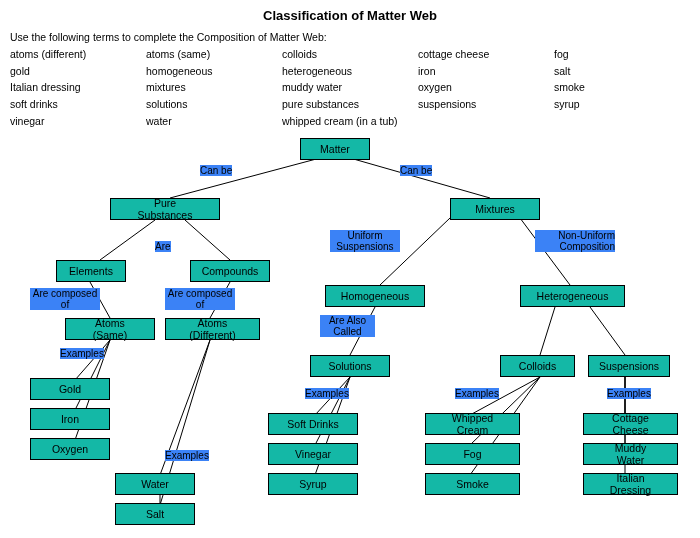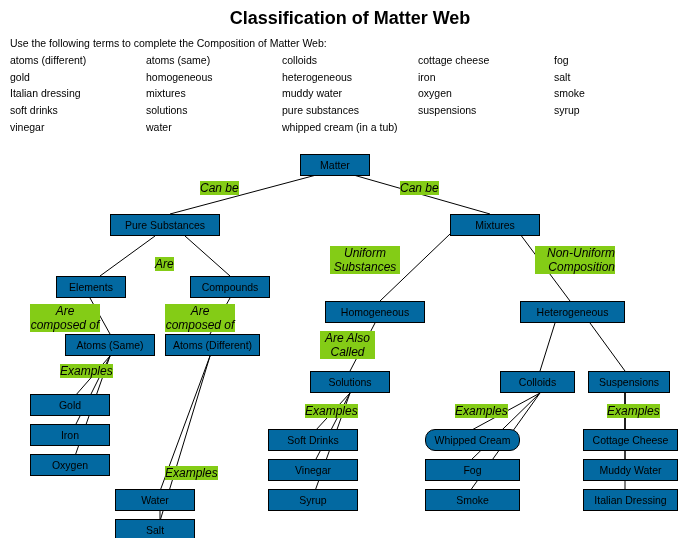--- a/index.html
+++ b/index.html
@@ -11,58 +11,56 @@
       min-height: 538px;
       overflow: hidden;
     }
     .page {
       width: 700px;
       padding: 8px 10px;
     }
     .title {
       text-align: center;
       font-weight: bold;
-      font-size: 18px;
+      font-size: 13px;
       margin-bottom: 6px;
     }
     .terms {
       font-size: 10.5px;
-      margin-bottom: 10px;
       line-height: 1.6;
     }
     .terms-row {
       display: flex;
       gap: 0;
     }
     .terms-col {
       width: 160px;
     }
     
     .diagram {
       position: relative;
       width: 680px;
       height: 410px;
     }
     .node {
       position: absolute;
       border: 1px solid #000;
-      background: #0369a1;
+      background: #14b8a6;
       text-align: center;
       display: flex;
       align-items: center;
       justify-content: center;
       font-size: 10.5px;
-      padding: 2px 1px;
+      padding: 2px 16px;
     }
     .label {
       position: absolute;
-      font-size: 12px;
+      font-size: 10px;
       text-align: center;
-      background: #84cc16;
-      font-style: italic;
+      background: #3b82f6;
     }
     svg.lines {
       position: absolute;
       top: 0; left: 0;
       width: 100%;
       height: 100%;
       pointer-events: none;
     }
     svg.lines line {
       stroke: #000;
@@ -172,21 +170,21 @@
 
     <div class="node" style="left:20px;top:308px;width:80px;height:22px;">Oxygen</div>
 
     <div class="label" style="left:155px;top:320px;">Examples</div>
 
     <div class="node" style="left:105px;top:343px;width:80px;height:22px;">Water</div>
 
     <div class="node" style="left:105px;top:373px;width:80px;height:22px;">Salt</div>
 
     <div class="label" style="left:320px;top:100px;width:70px;text-align:center;white-space:pre-line;">Uniform
-Substances</div>
+Suspensions</div>
 
     <div class="label" style="left:525px;top:100px;width:80px;text-align:right;white-space:pre-line;">Non-Uniform
 Composition</div>
 
     <div class="node" style="left:315px;top:155px;width:100px;height:22px;">Homogeneous</div>
 
     <div class="node" style="left:510px;top:155px;width:105px;height:22px;">Heterogeneous</div>
 
     <div class="label" style="left:310px;top:185px;width:55px;white-space:pre-line;">Are Also
 Called</div>
@@ -202,21 +200,21 @@
     <div class="label" style="left:445px;top:258px;">Examples</div>
 
     <div class="label" style="left:597px;top:258px;">Examples</div>
 
     <div class="node" style="left:258px;top:283px;width:90px;height:22px;">Soft Drinks</div>
 
     <div class="node" style="left:258px;top:313px;width:90px;height:22px;">Vinegar</div>
 
     <div class="node" style="left:258px;top:343px;width:90px;height:22px;">Syrup</div>
 
-    <div class="node" style="left:415px;top:283px;width:95px;height:22px;border-radius:10px;">Whipped Cream</div>
+    <div class="node" style="left:415px;top:283px;width:95px;height:22px;">Whipped Cream</div>
 
     <div class="node" style="left:415px;top:313px;width:95px;height:22px;">Fog</div>
 
     <div class="node" style="left:415px;top:343px;width:95px;height:22px;">Smoke</div>
 
     <div class="node" style="left:573px;top:283px;width:95px;height:22px;">Cottage Cheese</div>
 
     <div class="node" style="left:573px;top:313px;width:95px;height:22px;">Muddy Water</div>
 
     <div class="node" style="left:573px;top:343px;width:95px;height:22px;">Italian Dressing</div>

